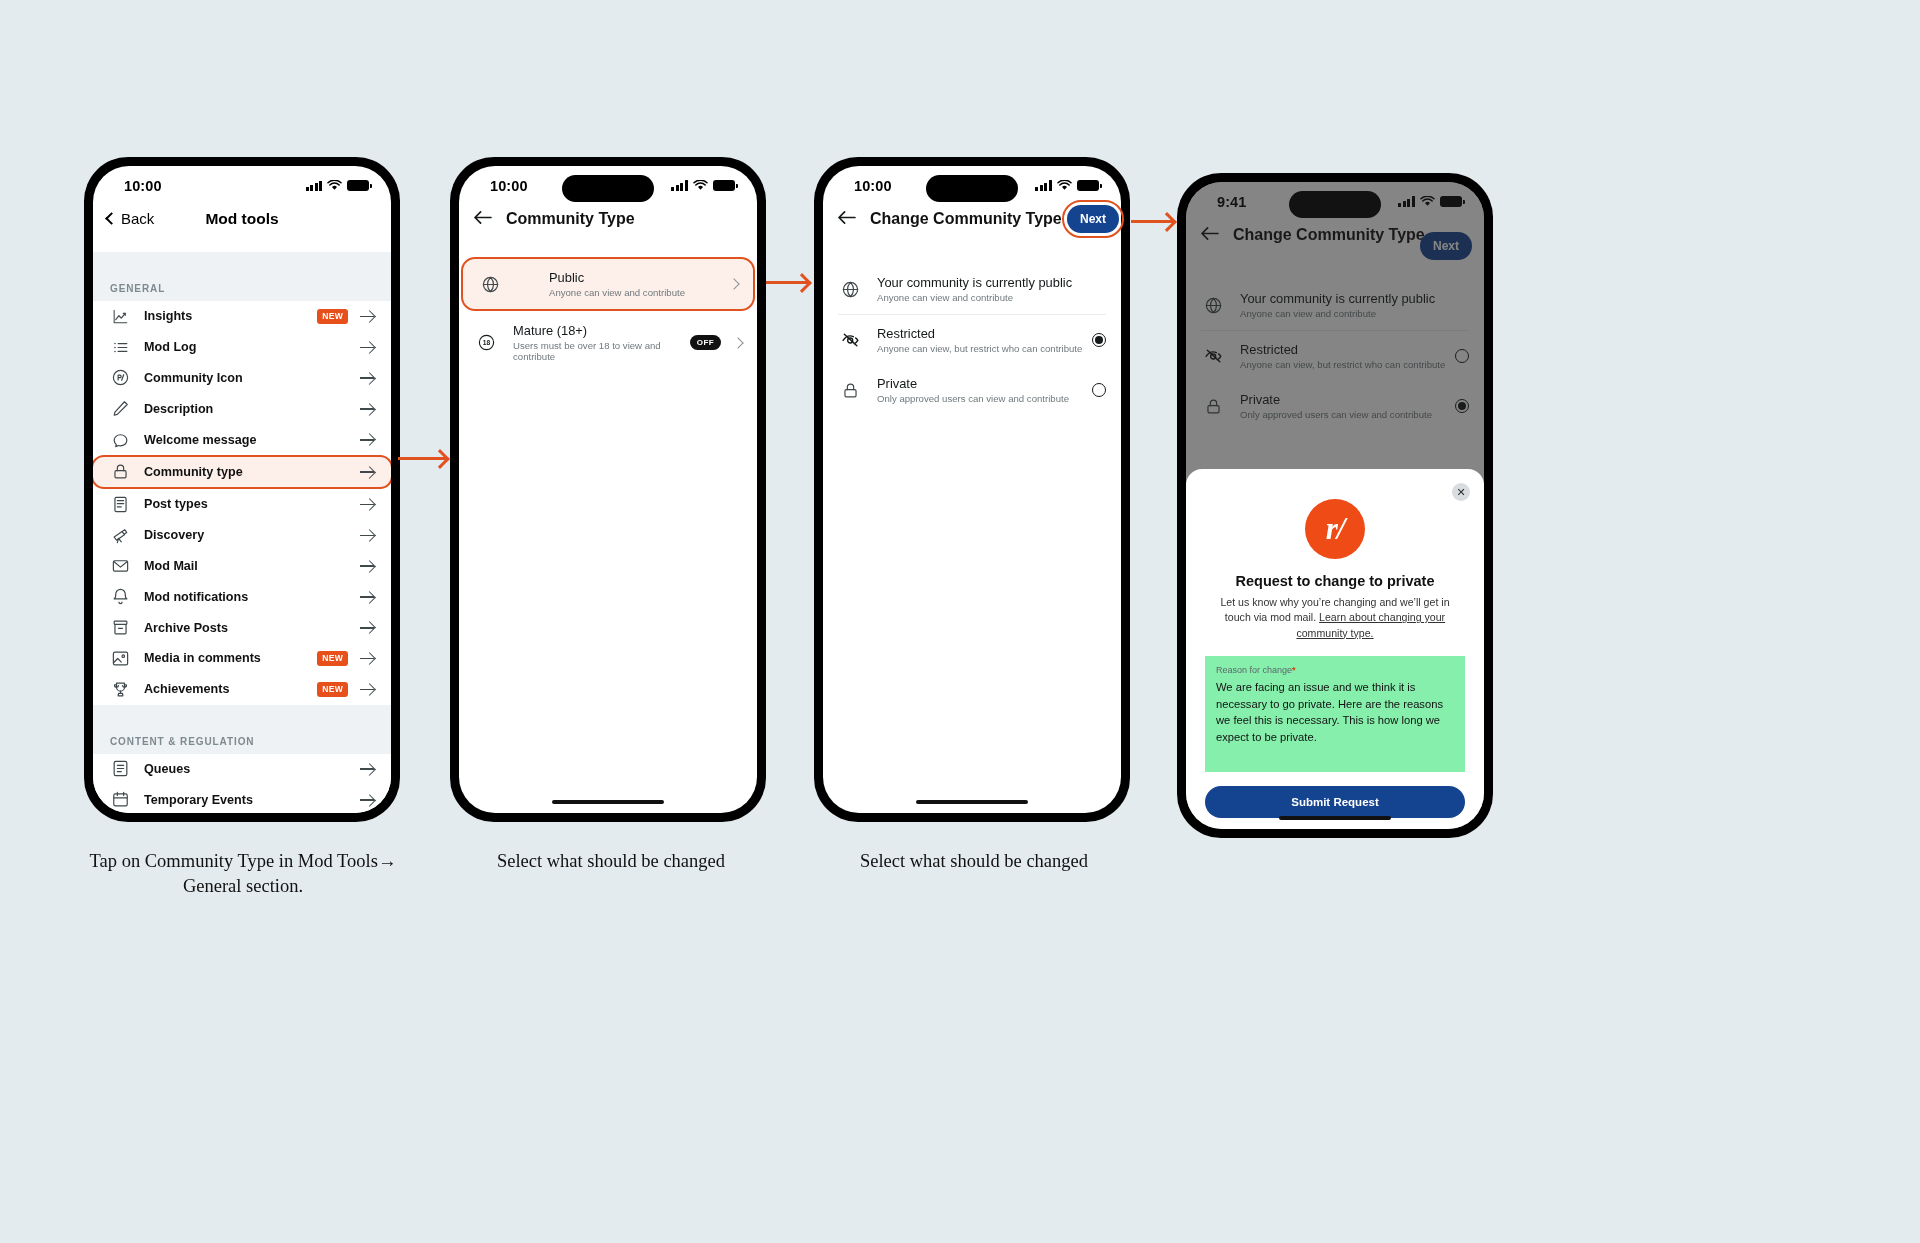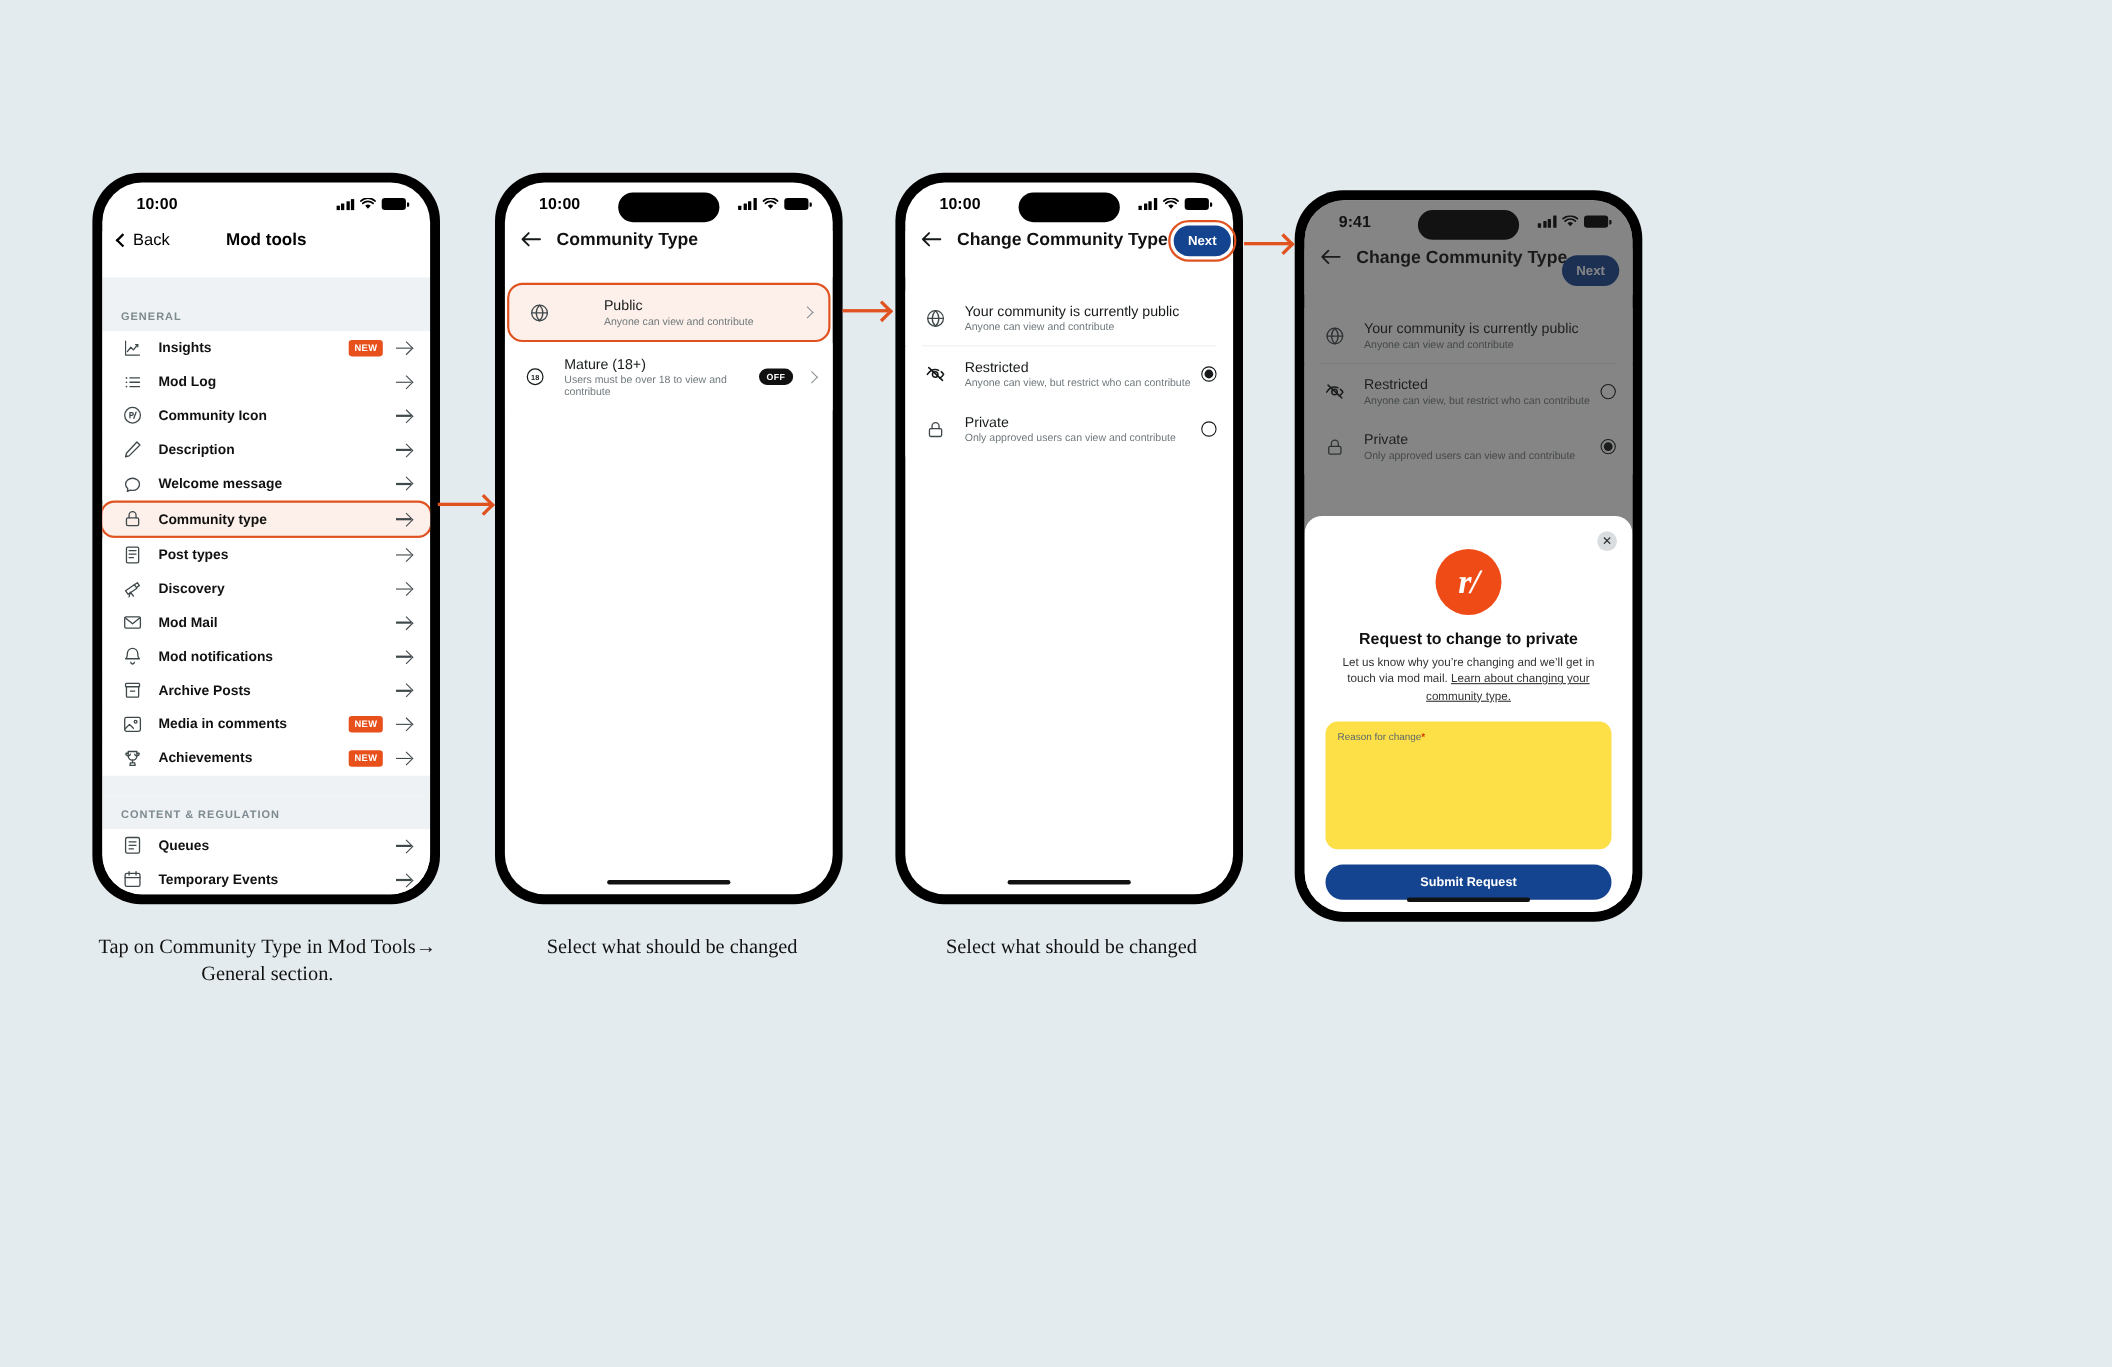--- a/index.html
+++ b/index.html
@@ -209,21 +209,21 @@
   .sheet-title {
     text-align: center; font-size: 14.5px; font-weight: bold;
     color: #111; margin-top: 14px;
   }
   .sheet-sub {
     text-align: center; font-size: 10.6px; color: #333; line-height: 1.45;
     margin-top: 6px; padding: 0 6px;
   }
   .sheet-sub a { color: #333; text-decoration: underline; }
   .reason-box {
-    background: #fde047; border-radius: 11px;
+    background: #86efac; border-radius: 0;
     margin-top: 15px; padding: 9px 11px 11px; height: 116px;
   }
   .reason-label { font-size: 9px; color: #5d676b; }
   .reason-label b { color: #d93900; }
   .reason-text { font-size: 11.2px; color: #111; line-height: 1.48; margin-top: 4px; }
   .submit-btn {
     background: #14448f; color: #fff; text-align: center;
     border-radius: 999px; padding: 10px 0; font-size: 11.5px;
     font-weight: bold; margin-top: 14px;
   }
@@ -657,20 +657,21 @@
         <div class="sheet-close">✕</div>
         <div class="reddit-logo">r/</div>
         <div class="sheet-title">Request to change to private</div>
         <div class="sheet-sub">
           <span>Let us know why you’re changing and we’ll get in touch via mod mail. </span><a href="#">Learn about changing your community type.</a>
         </div>
         <div class="reason-box">
           <div class="reason-label">
             <span>Reason for change</span><b>*</b>
           </div>
+          <div class="reason-text">We are facing an issue and we think it is necessary to go private. Here are the reasons we feel this is necessary. This is how long we expect to be private.</div>
         </div>
         <div class="submit-btn">Submit Request</div>
       </div>
       <div class="home-ind"></div>
     </div>
   </div>
 
   <div class="flow-arrow" style="left:398px;top:457px;width:48px"></div>
   <div class="flow-arrow" style="left:766px;top:281px;width:42px"></div>
   <div class="flow-arrow" style="left:1131px;top:220px;width:42px"></div>

